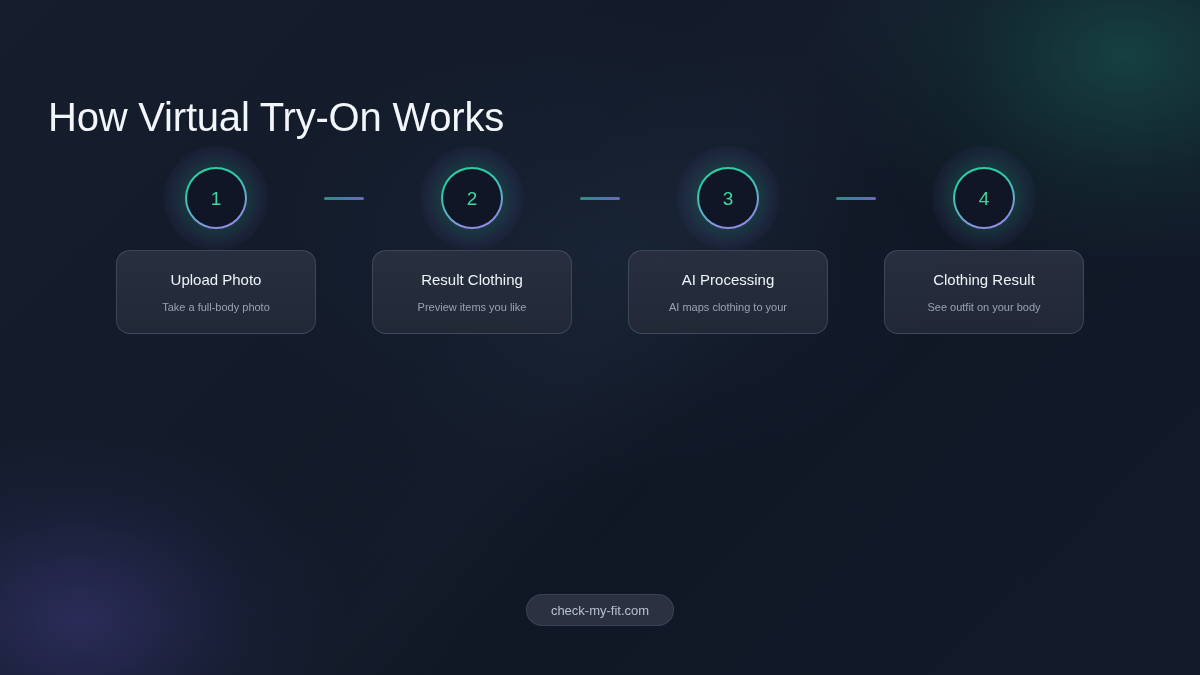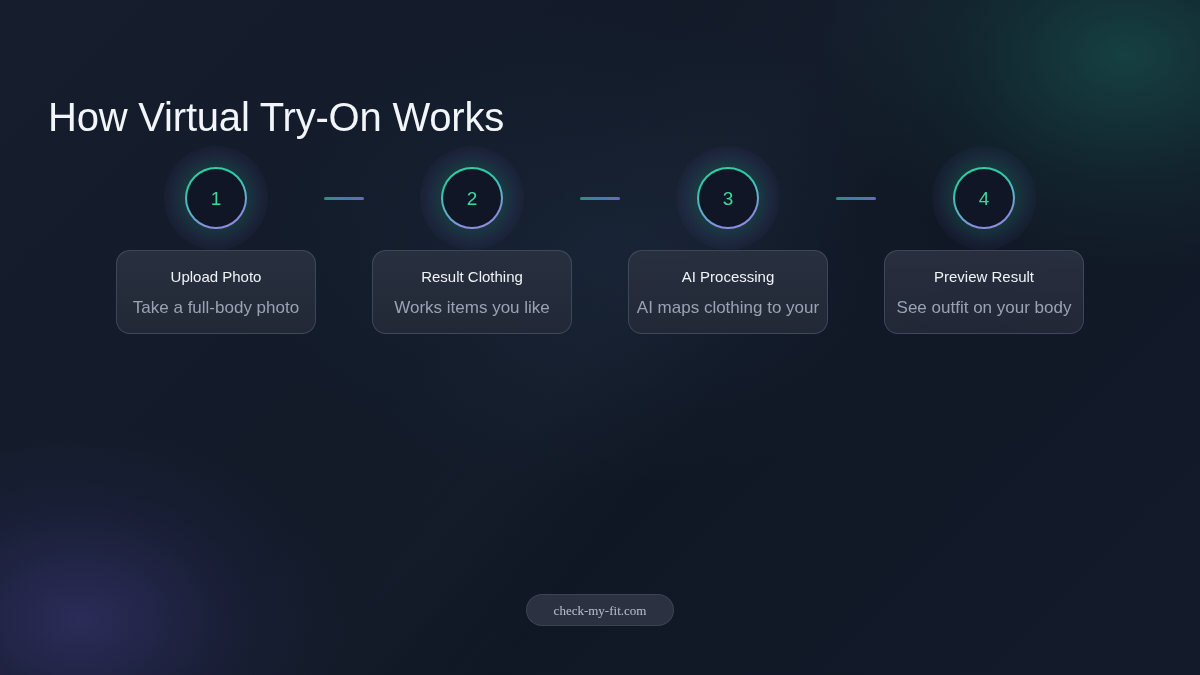--- a/index.html
+++ b/index.html
@@ -135,21 +135,21 @@
     justify-content: center;
     gap: 15px;
   }
   .card-title {
     font-size: 15px;
     font-weight: 400;
     color: #f0f3f8;
     line-height: 1;
   }
   .card-desc {
-    font-size: 17px;
+    font-size: 11px;
     font-weight: 400;
     color: #9aa3b2;
     line-height: 1;
   }
 
   .connector {
     position: absolute;
     top: 197px;
     width: 40px;
     height: 3px;
@@ -171,21 +171,20 @@
     background: #2b3140;
     border: 1px solid rgba(92,100,118,0.35);
     display: flex;
     align-items: center;
     justify-content: center;
   }
   .footer-badge-text {
     font-size: 13px;
     color: #b9c0cd;
     line-height: 1;
-    font-family: Liberation Serif, serif;
   }
 </style>
 </head>
 <body>
 
 <div class="stage">
 
   <div class="sheen"></div>
 
   <h1 class="title">How Virtual Try-On Works</h1>
@@ -215,21 +214,21 @@
       <div class="circle-wrap">
         <div class="circle-glow"></div>
         <div class="circle-ring">
           <div class="circle-inner">
             <span class="circle-num">2</span>
           </div>
         </div>
       </div>
       <div class="card">
         <div class="card-title">Result Clothing</div>
-        <div class="card-desc">Works items you like</div>
+        <div class="card-desc">Preview items you like</div>
       </div>
     </div>
 
     <div class="step step-2">
       <div class="circle-wrap">
         <div class="circle-glow"></div>
         <div class="circle-ring">
           <div class="circle-inner">
             <span class="circle-num">3</span>
           </div>
@@ -244,21 +243,21 @@
     <div class="step step-3">
       <div class="circle-wrap">
         <div class="circle-glow"></div>
         <div class="circle-ring">
           <div class="circle-inner">
             <span class="circle-num">4</span>
           </div>
         </div>
       </div>
       <div class="card">
-        <div class="card-title">Preview Result</div>
+        <div class="card-title">Clothing Result</div>
         <div class="card-desc">See outfit on your body</div>
       </div>
     </div>
 
   </div>
 
   <div class="footer-badge">
     <span class="footer-badge-text">check-my-fit.com</span>
   </div>
 

